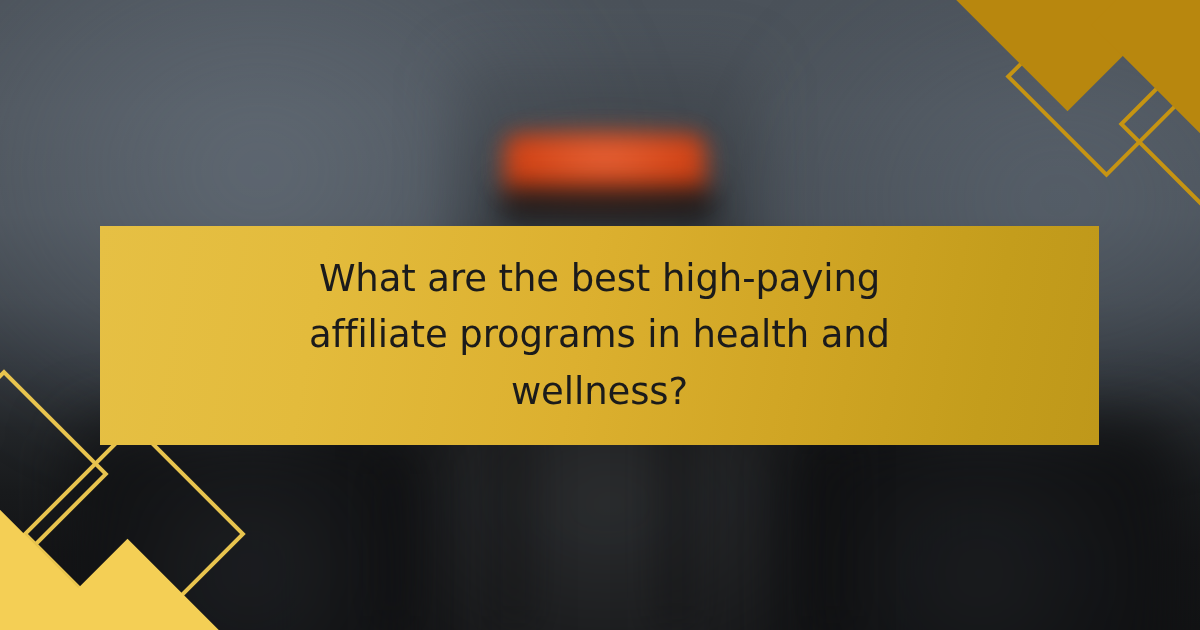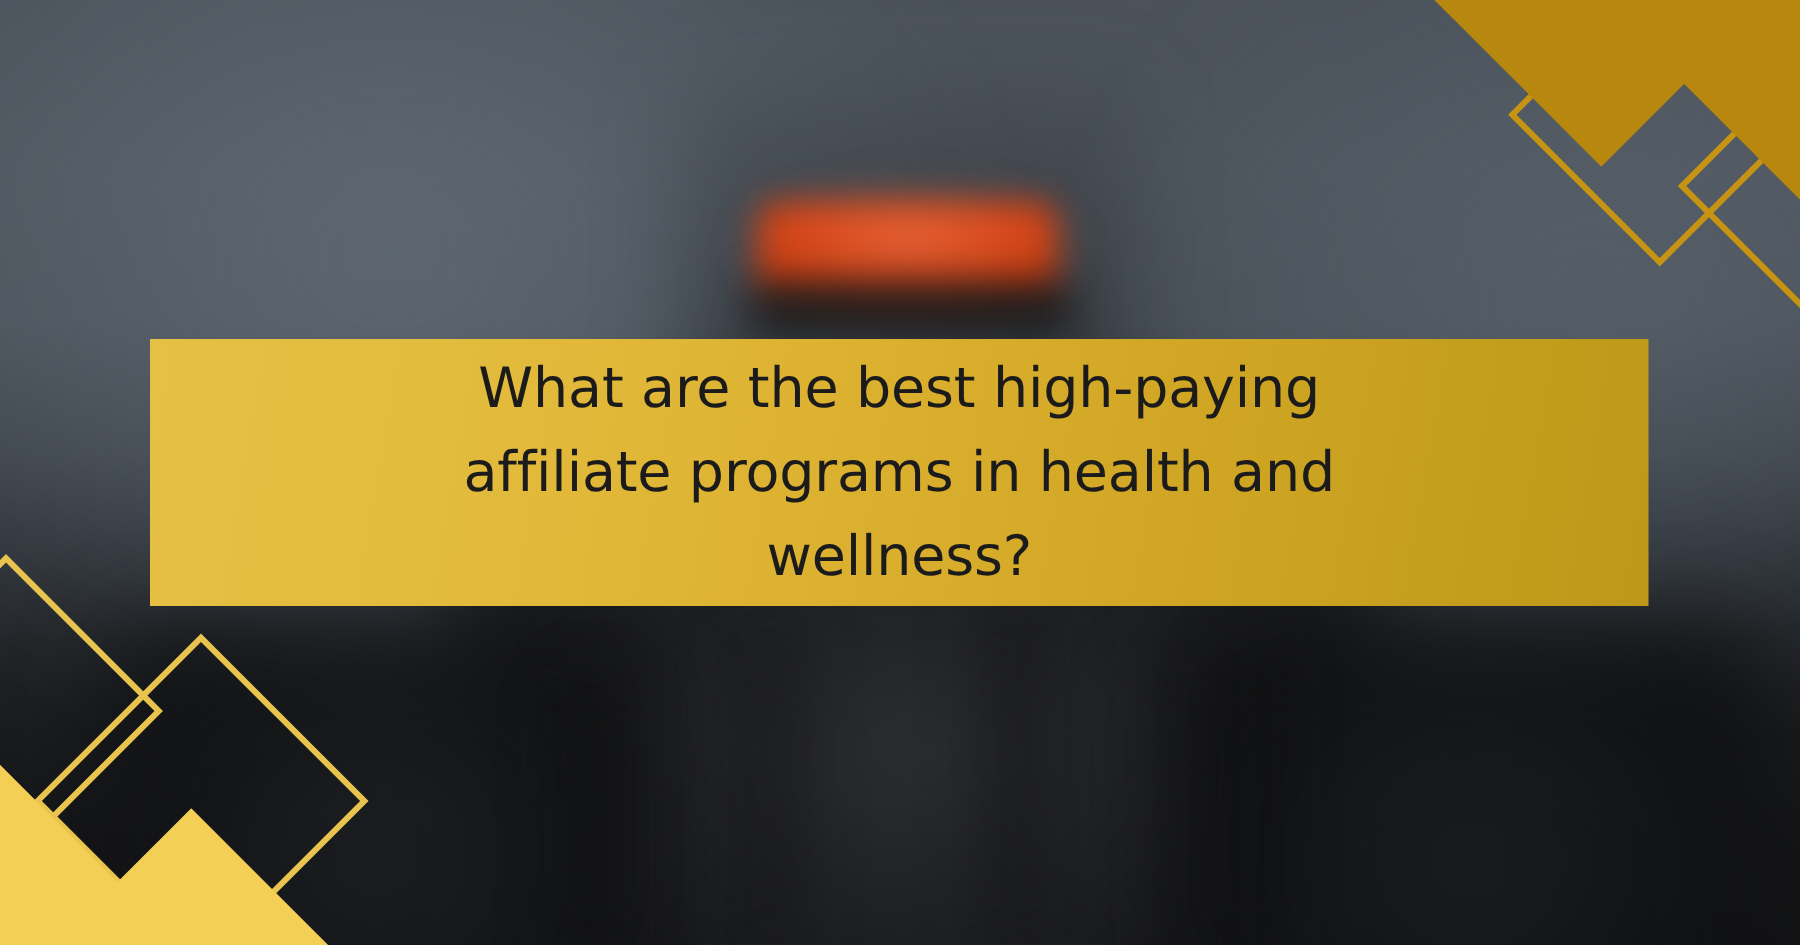--- a/index.html
+++ b/index.html
@@ -143,21 +143,21 @@
   .dia.out-tr  { border: 4px solid #c69412; background: transparent; }
   .dia.fill-bl { background: #f4cf55; }
   .dia.out-bl  { border: 4px solid #e8c44e; background: transparent; }
 
   
   .banner {
     position: absolute;
     left: 100px;
     top: 226px;
     width: 999px;
-    height: 178px;
+    height: 219px;
     background: linear-gradient(100deg,
         #e6c044 0%,
         #e3bb3c 22%,
         #dcb02f 48%,
         #d0a524 70%,
         #c49d1c 88%,
         #bf981a 100%);
     display: flex;
     align-items: center;
     justify-content: center;

